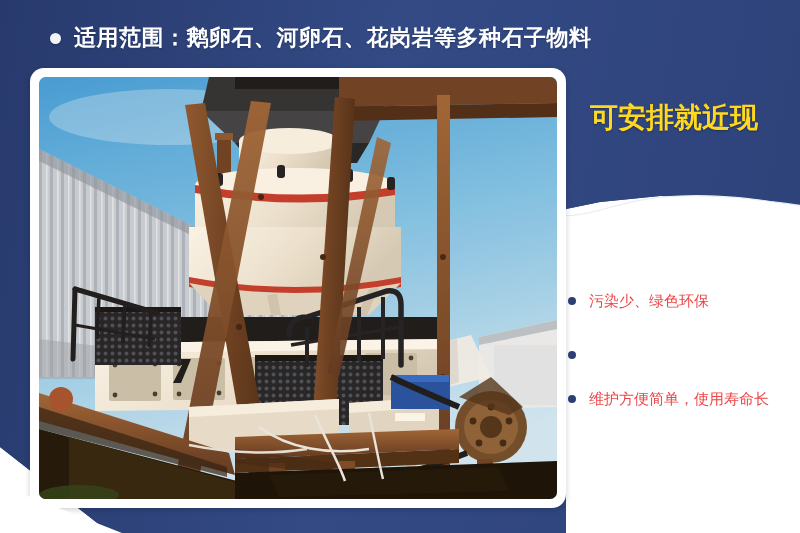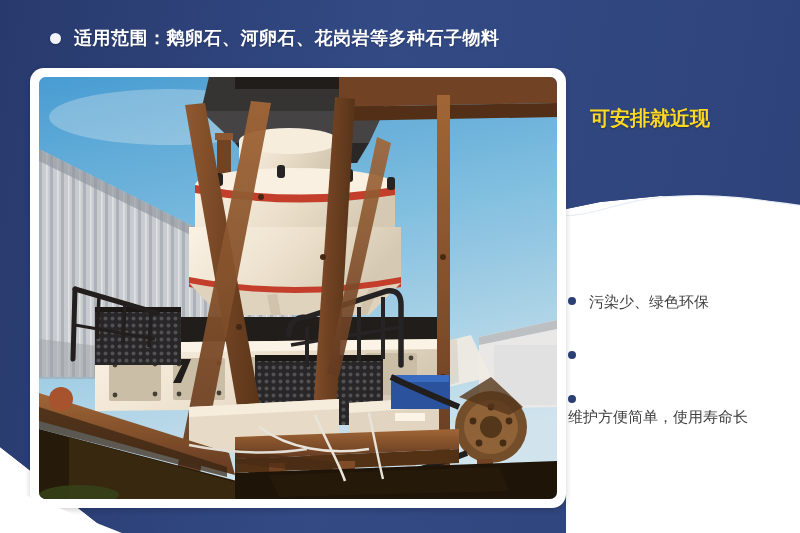--- a/index.html
+++ b/index.html
@@ -31,43 +31,43 @@
     overflow:hidden; pointer-events:none;
   }
   .wave-edge svg { display:block; }
 
   
   .header { position:absolute; left:0; top:16px; height:44px; display:flex;
     align-items:center; padding-left:50px; }
   .header-dot { width:11px; height:11px; border-radius:50%;
     background:#f2f4fa; margin-right:13px; flex:none;
     box-shadow:0 1px 2px rgba(0,0,0,.25); }
-  .header-text { color:#ffffff; font-size:18px; font-weight:bold;
+  .header-text { color:#ffffff; font-size:22px; font-weight:bold;
     letter-spacing:.5px; white-space:nowrap;
     text-shadow:0 1px 2px rgba(0,0,0,.22); }
 
   
   .photo-frame { position:absolute; left:30px; top:68px; width:536px; height:440px;
     background:#ffffff; border-radius:14px; padding:9px;
     box-shadow:0 2px 6px rgba(0,0,0,.18); }
   .photo { position:relative; width:518px; height:422px; border-radius:7px;
     overflow:hidden; background:#7ec2ef; }
   .photo svg { display:block; width:518px; height:422px; }
 
   
   .promo { position:absolute; left:590px; top:95px; width:200px; }
-  .promo-line { color:#ffd820; font-size:20px; font-weight:bold; line-height:46px;
+  .promo-line { color:#ffd820; font-size:28px; font-weight:bold; line-height:46px;
     text-shadow:0 1px 2px rgba(0,0,0,.3); white-space:nowrap; }
 
   .features { position:absolute; left:568px; top:288px; width:232px; }
   .feature { display:flex; align-items:flex-start; margin-bottom:27px; }
-  .feature:last-child { margin-bottom:0;flex-direction:column; }
+  .feature:last-child { margin-bottom:0; }
   .feature-dot { width:8px; height:8px; border-radius:50%; background:#2c3f74;
     margin-top:9px; margin-right:13px; flex:none; }
-  .feature-text { color:#404040; font-size:15px; line-height:27px; width:196px; }
+  .feature-text { color:#ef4444; font-size:15px; line-height:27px; width:196px;font-family:Liberation Serif, serif; }
 
   .corner-white { position:absolute; left:0; bottom:0; width:130px; height:100px;
     background:#ffffff;
     clip-path: polygon(0 100px, 0 52px, 122px 100px); }
 </style>
 </head>
 <body>
 
 <div class="stage">
 

